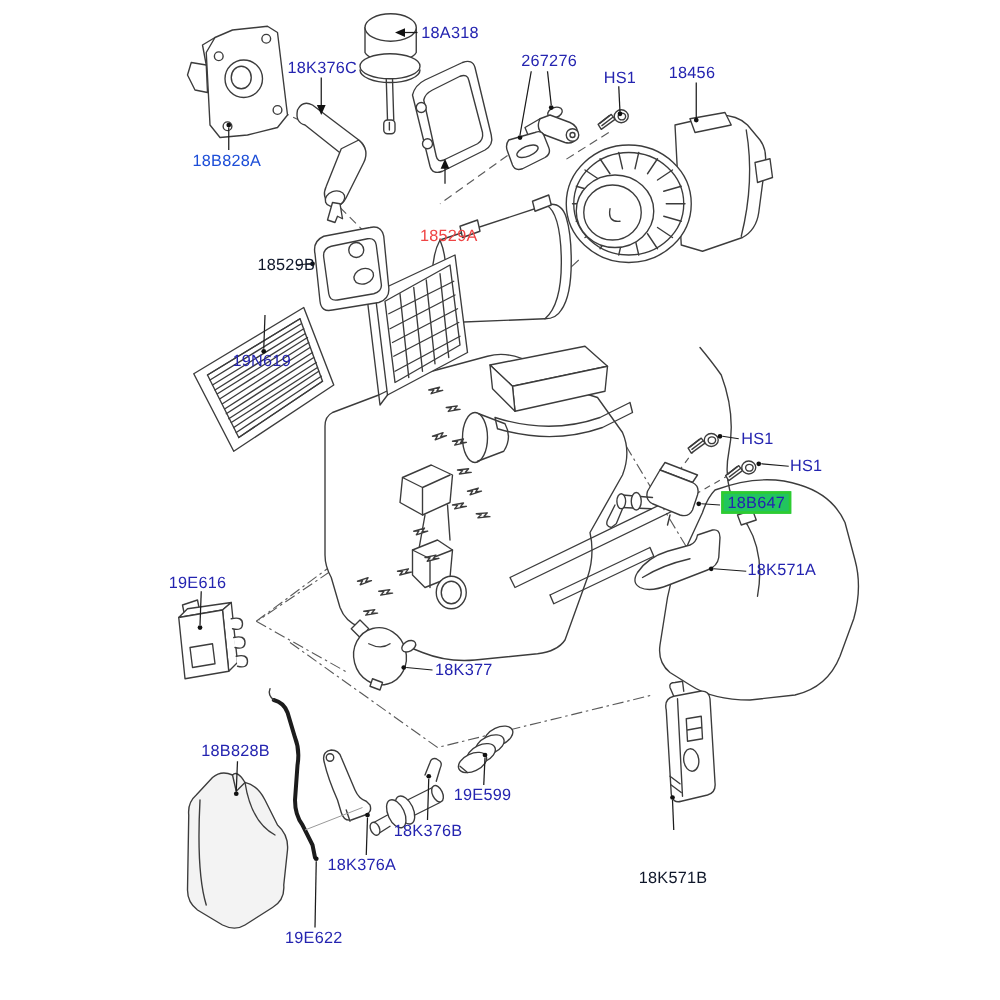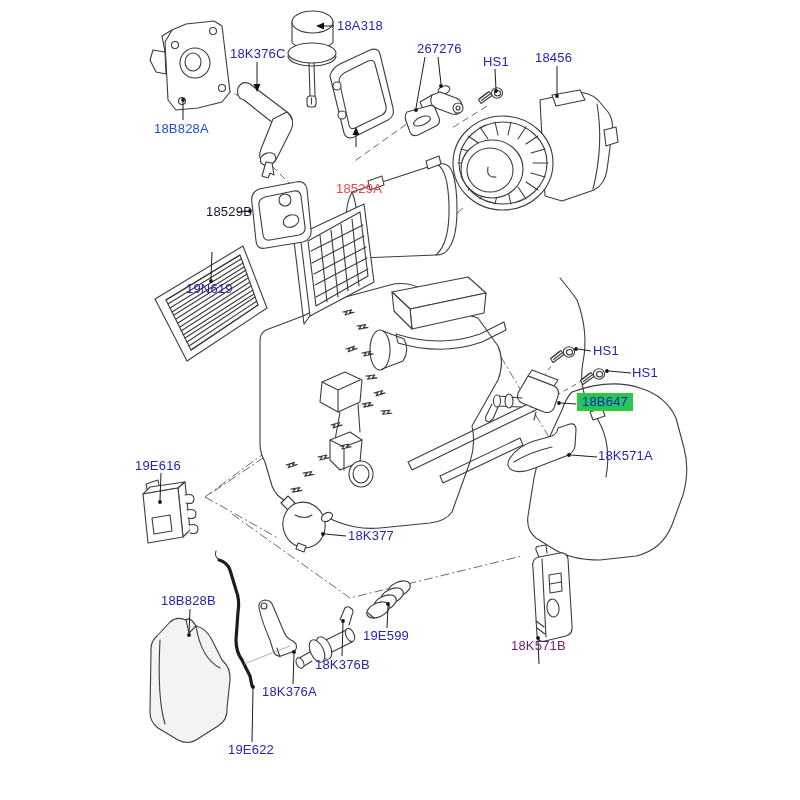--- a/index.html
+++ b/index.html
@@ -353,16 +353,16 @@
       <div class="part-label" style="left: 632px; top: 365px; color: rgb(36, 36, 176);">HS1</div>
       <div class="part-label highlight" style="left: 577px; top: 393px; color: rgb(36, 36, 176); border-color: rgb(47, 204, 47);">18B647</div>
       <div class="part-label" style="left: 598px; top: 448px; color: rgb(36, 36, 176);">18K571A</div>
       <div class="part-label" style="left: 135px; top: 458px; color: rgb(36, 36, 176);">19E616</div>
       <div class="part-label" style="left: 348px; top: 528px; color: rgb(36, 36, 176);">18K377</div>
       <div class="part-label" style="left: 161px; top: 593px; color: rgb(36, 36, 176); text-align: right;">18B828B</div>
       <div class="part-label" style="left: 363px; top: 628px; color: rgb(36, 36, 176);">19E599</div>
       <div class="part-label" style="left: 315px; top: 657px; color: rgb(36, 36, 176);">18K376B</div>
       <div class="part-label" style="left: 262px; top: 684px; color: rgb(36, 36, 176);">18K376A</div>
       <div class="part-label" style="left: 228px; top: 742px; color: rgb(36, 36, 176);">19E622</div>
-      <div class="part-label" style="left: 511px; top: 638px; color: #701a75;">18K571B</div>
+      <div class="part-label" style="left: 511px; top: 694px; color: #0f172a;">18K571B</div>
     </div>
 
 </div>
 
 </body></html>

